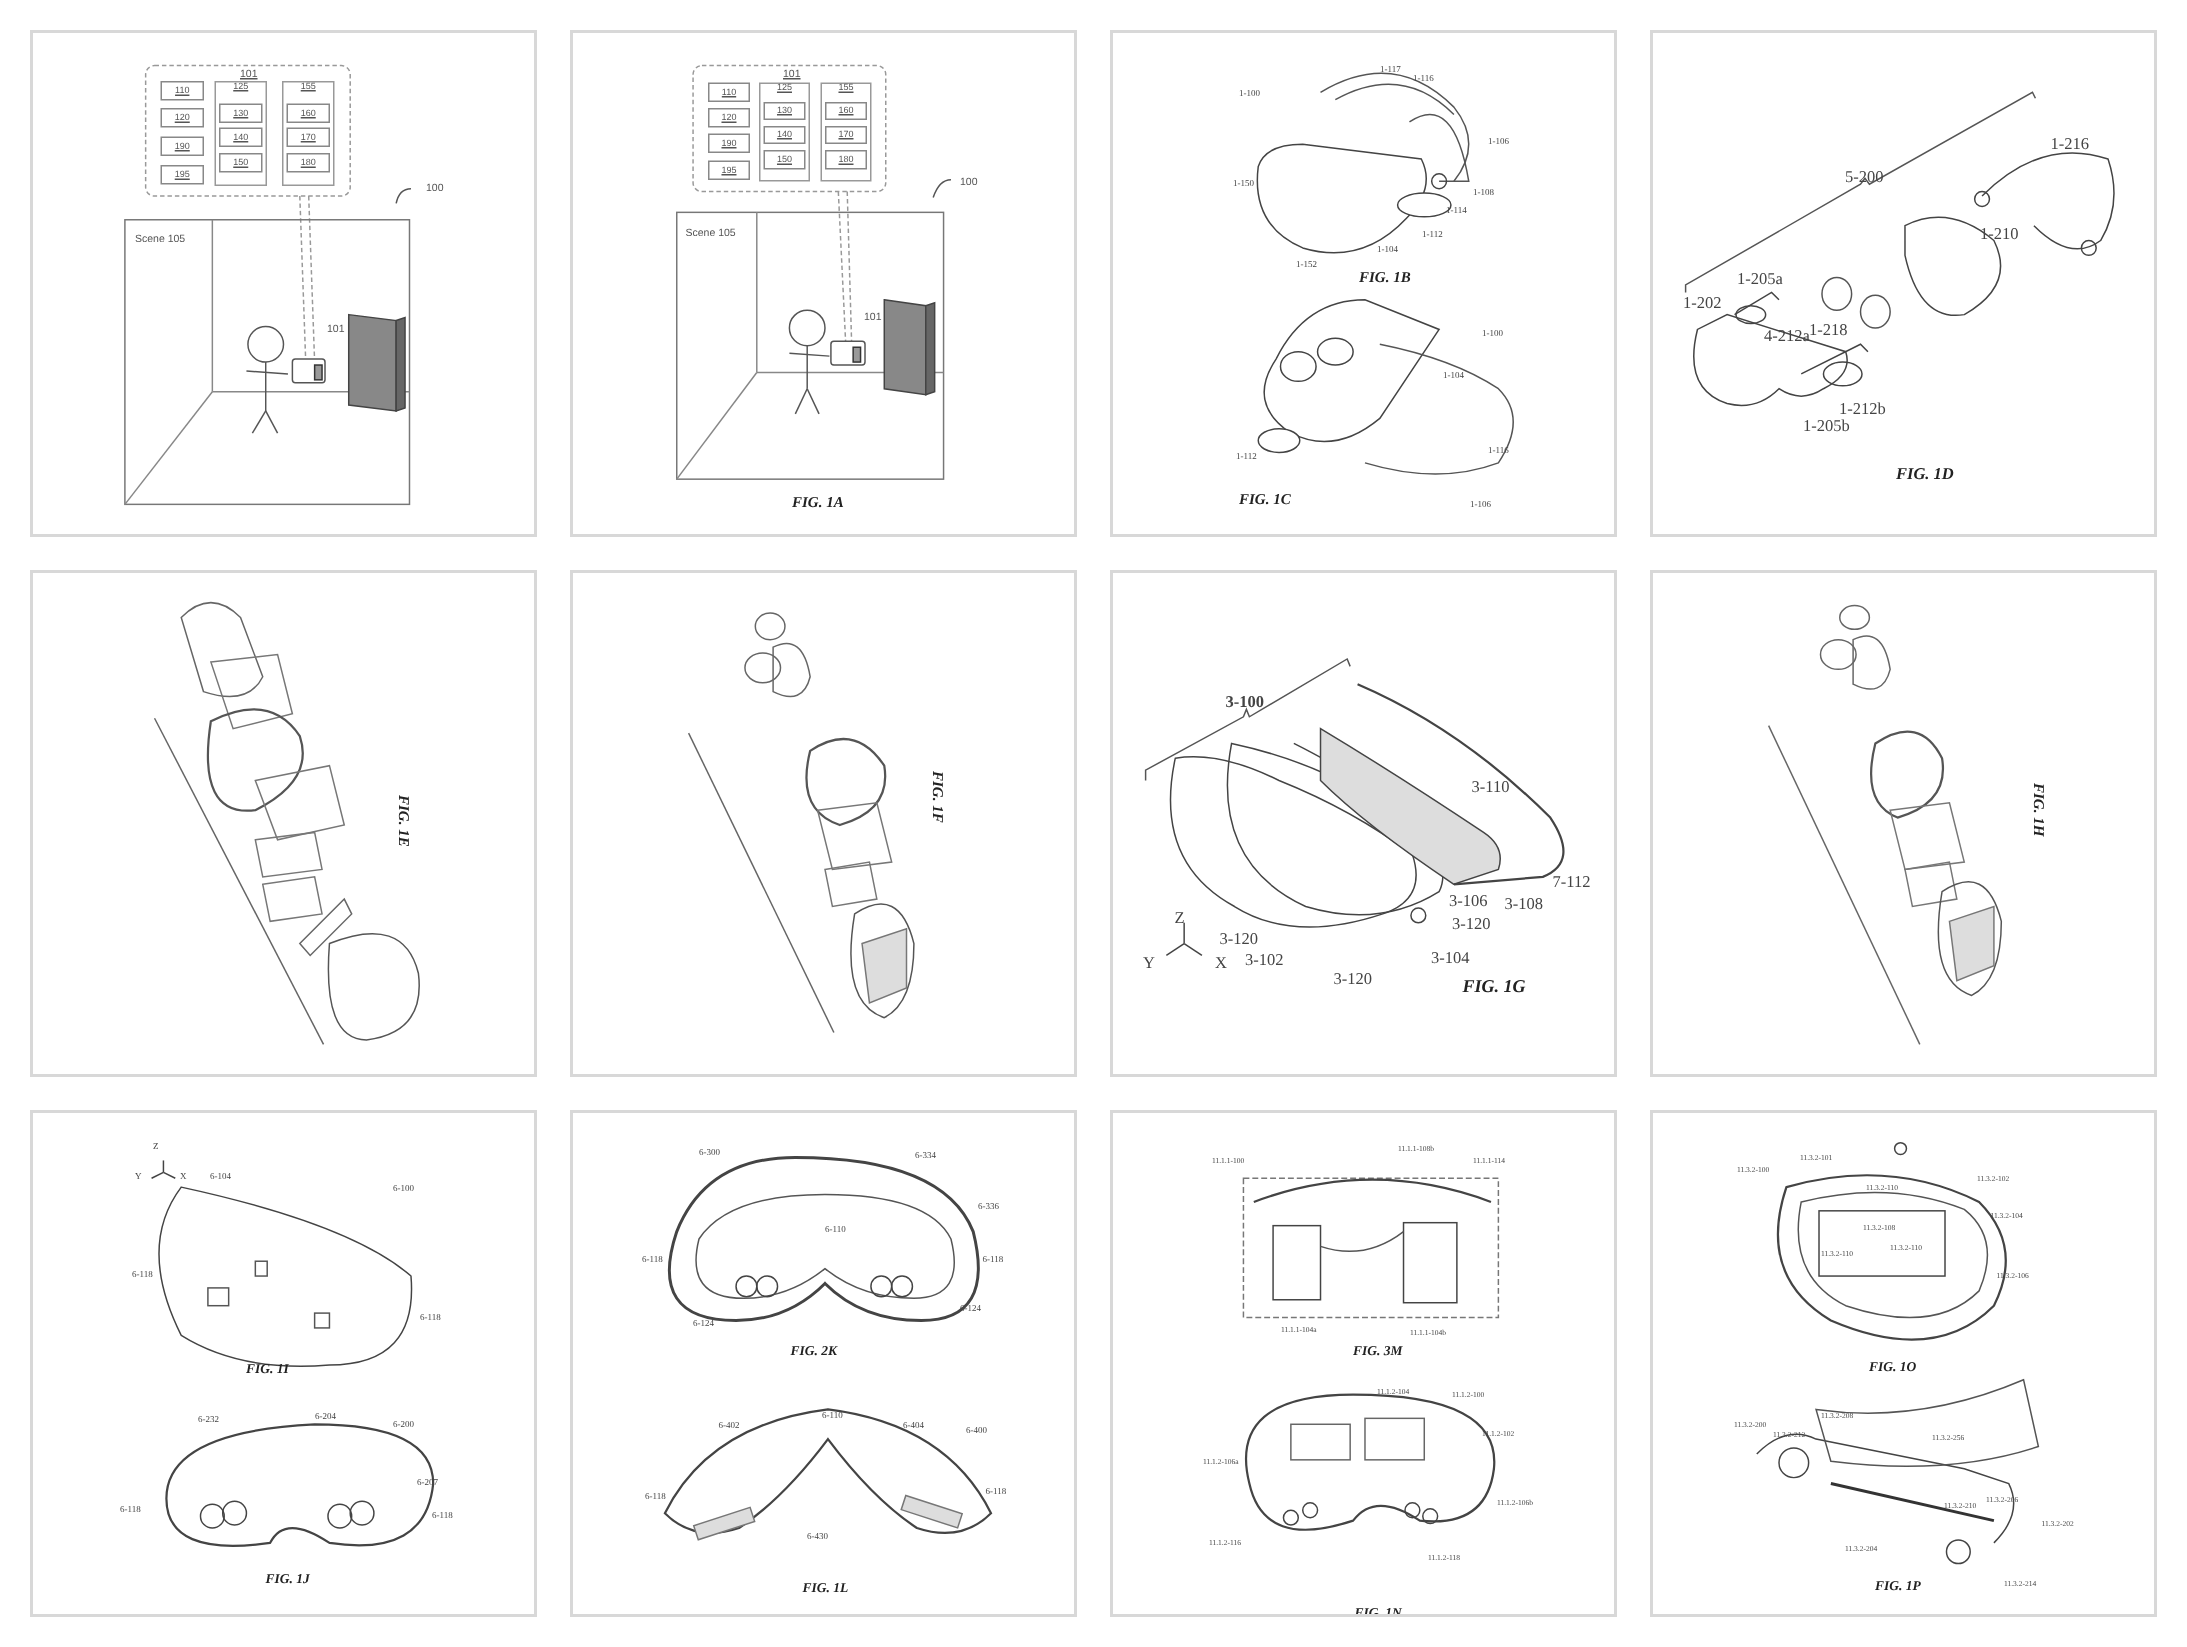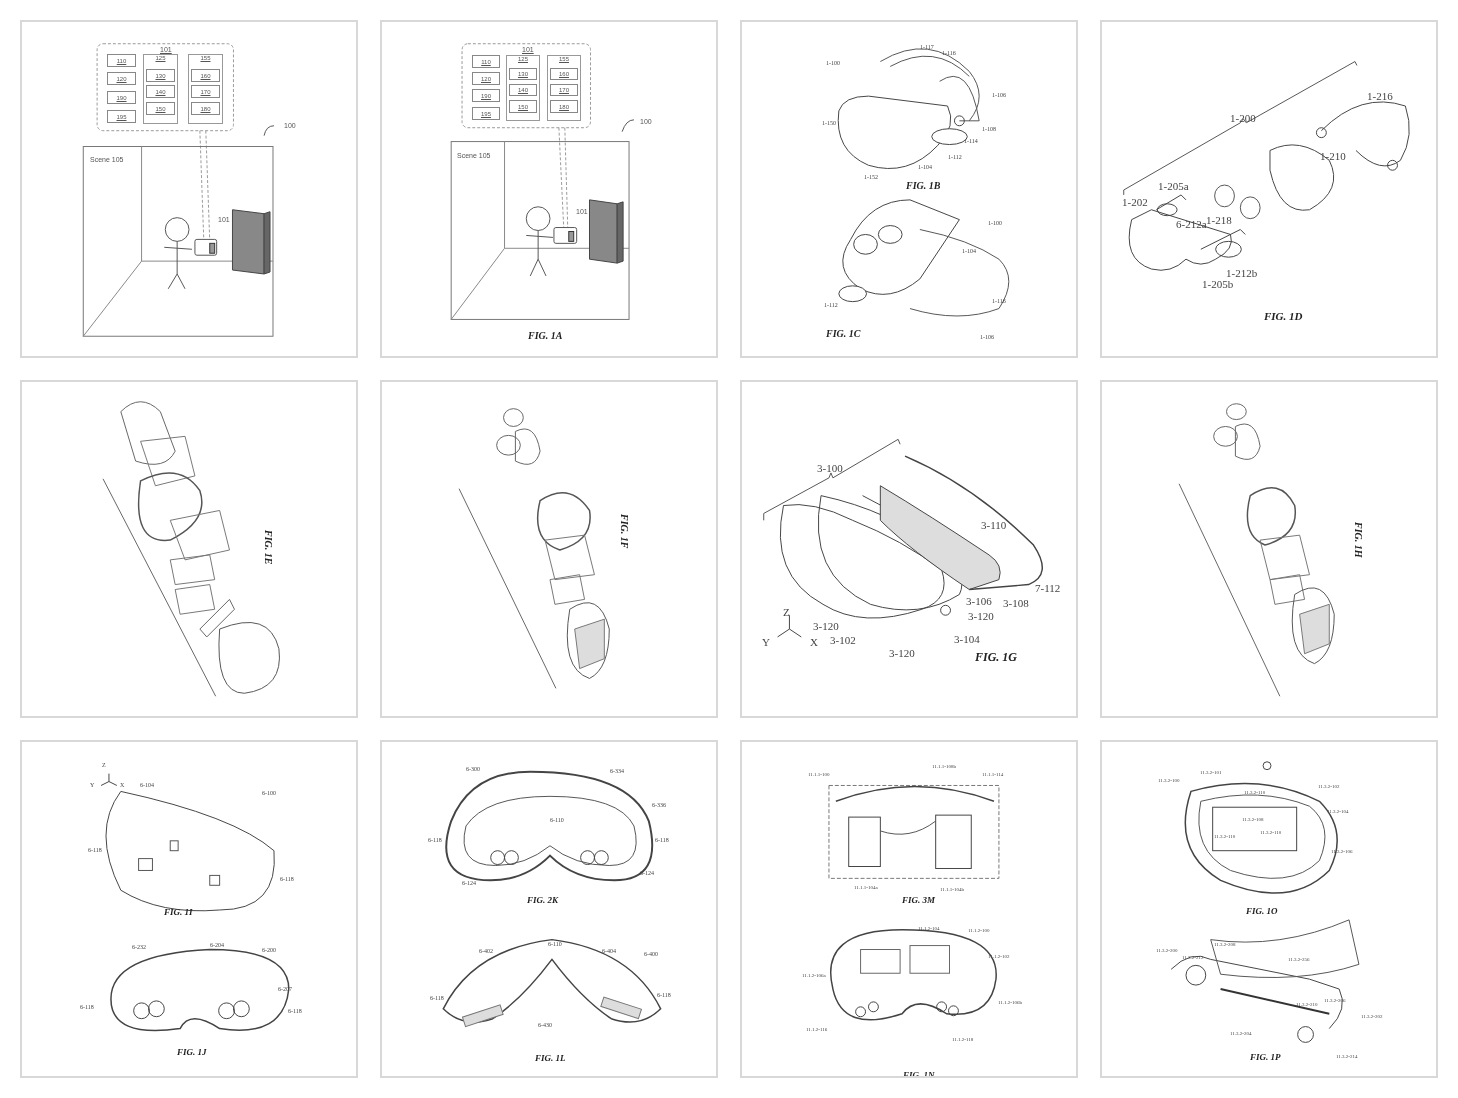--- a/index.html
+++ b/index.html
@@ -145,27 +145,27 @@
       <ellipse cx="66" cy="190" rx="10" ry="6" fill="none" stroke="#444"></ellipse>
       <path d="M100 230 l40 -20 l5 5" fill="none" stroke="#444"></path>
       <ellipse cx="128" cy="230" rx="13" ry="8" fill="none" stroke="#444"></ellipse>
       <ellipse cx="124" cy="176" rx="10" ry="11" fill="none" stroke="#555"></ellipse>
       <ellipse cx="150" cy="188" rx="10" ry="11" fill="none" stroke="#555"></ellipse>
       <path d="M170 130 q30 -15 60 10 q15 30 -20 50 q-30 5 -40 -40z" fill="none" stroke="#444"></path>
       <path d="M222 110 q40 -40 85 -25 q10 30 -5 55 q-20 15 -45 -10" fill="none" stroke="#444"></path>
       <circle cx="222" cy="112" r="5" fill="none" stroke="#444"></circle>
       <circle cx="294" cy="145" r="5" fill="none" stroke="#444"></circle>
     </svg>
-    <span class="lbl big" style="left:128px;top:90px;">1-200</span>
+    <span class="lbl big" style="left:128px;top:90px;">5-200</span>
     <span class="lbl big" style="left:265px;top:68px;">1-216</span>
     <span class="lbl big" style="left:218px;top:128px;">1-210</span>
     <span class="lbl big" style="left:56px;top:158px;">1-205a</span>
     <span class="lbl big" style="left:20px;top:174px;">1-202</span>
     <span class="lbl big" style="left:104px;top:192px;">1-218</span>
-    <span class="lbl big" style="left:74px;top:196px;">6-212a</span>
+    <span class="lbl big" style="left:74px;top:196px;">4-212a</span>
     <span class="lbl big" style="left:124px;top:245px;">1-212b</span>
     <span class="lbl big" style="left:100px;top:256px;">1-205b</span>
     <span class="cap" style="left:162px;top:288px;font-size:11px;font-style:italic;">FIG. 1D</span>
   </div>
 
   <div class="card">
     <svg viewBox="0 0 338 338">
       <line x1="82" y1="98" x2="196" y2="318" stroke="#666"></line>
       <path d="M100 30 q20 -20 40 0 l15 40 q-10 20 -40 10z" fill="none" stroke="#666"></path>
       <path d="M120 60 l45 -5 l10 40 l-40 10z" fill="none" stroke="#777"></path>
@@ -200,21 +200,21 @@
       <path d="M42 125 q-15 70 40 100 q40 25 100 5 q30 -10 20 -40 q-40 -30 -90 -50 q-40 -20 -70 -15z" fill="none" stroke="#444"></path>
       <path d="M80 115 q-15 80 50 110 q50 15 90 -10 q10 -20 -20 -45 q-50 -40 -120 -55z" fill="none" stroke="#444"></path>
       <path d="M122 115 q40 20 100 60 q30 20 20 30" fill="none" stroke="#444"></path>
       <path d="M140 105 q50 30 110 70 q15 10 10 25 l-30 10 q-60 -40 -90 -70z" fill="#ddd" stroke="#444"></path>
       <path d="M165 75 q70 30 130 90 q20 30 -5 40 l-60 5" fill="none" stroke="#444" stroke-width="1.5"></path>
       <circle cx="206" cy="231" r="5" fill="none" stroke="#444"></circle>
       <line x1="48" y1="250" x2="48" y2="236" stroke="#444"></line>
       <line x1="48" y1="250" x2="36" y2="258" stroke="#444"></line>
       <line x1="48" y1="250" x2="60" y2="258" stroke="#444"></line>
     </svg>
-    <span class="lbl big" style="left:75px;top:80px;">3-100</span>
+    <span class="lbl big" style="left:75px;top:80px;font-weight:bold;">3-100</span>
     <span class="lbl big" style="left:239px;top:137px;">3-110</span>
     <span class="lbl big" style="left:261px;top:215px;">3-108</span>
     <span class="lbl big" style="left:293px;top:200px;">7-112</span>
     <span class="lbl big" style="left:224px;top:213px;">3-106</span>
     <span class="lbl big" style="left:226px;top:228px;">3-120</span>
     <span class="lbl big" style="left:71px;top:238px;">3-120</span>
     <span class="lbl big" style="left:88px;top:252px;">3-102</span>
     <span class="lbl big" style="left:212px;top:251px;">3-104</span>
     <span class="lbl big" style="left:147px;top:265px;">3-120</span>
     <span class="lbl big" style="left:41px;top:224px;">Z</span>

